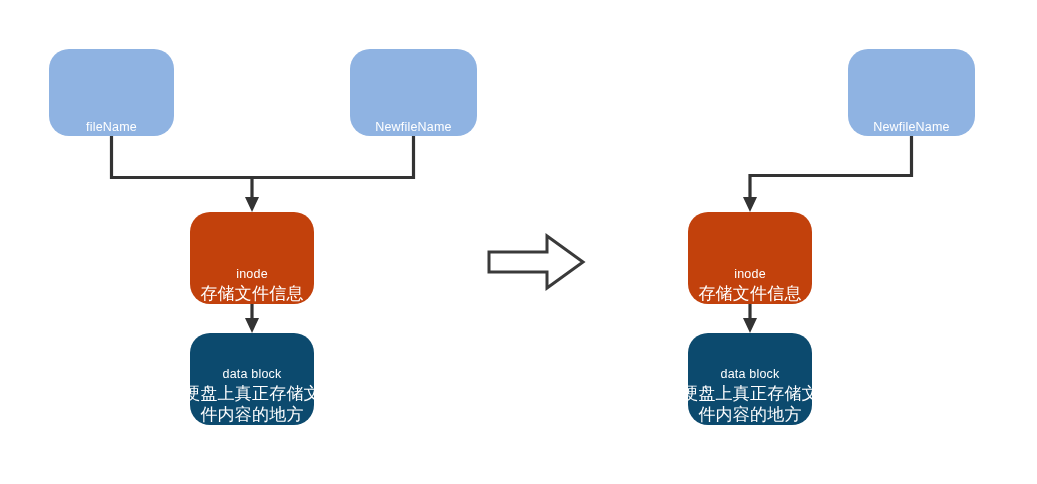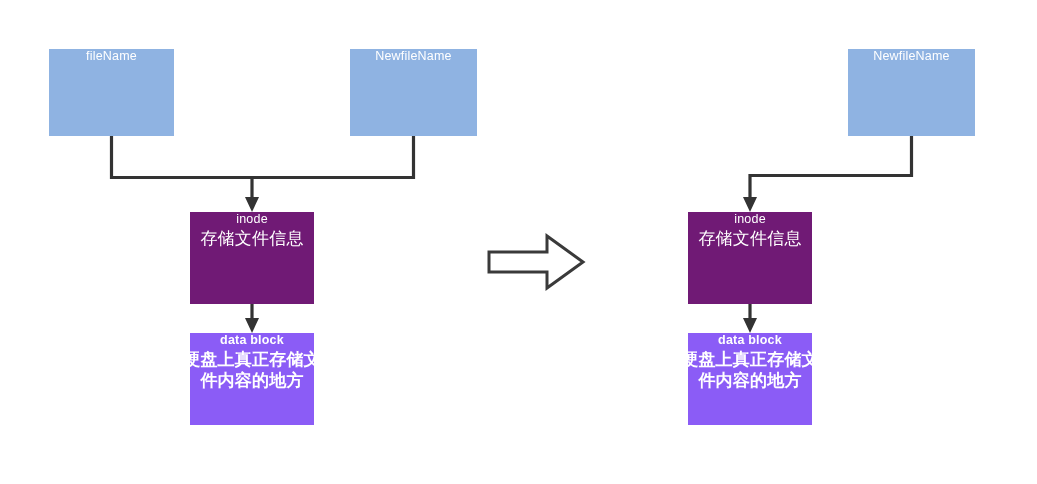--- a/index.html
+++ b/index.html
@@ -20,36 +20,37 @@
     top: 0;
     width: 1037px;
     height: 484px;
   }
   .node {
     position: absolute;
     box-sizing: border-box;
     display: flex;
     flex-direction: column;
     align-items: center;
-    justify-content: flex-start;
+    justify-content: flex-end;
     color: #ffffff;
     text-align: center;
     line-height: 1.25;
     letter-spacing: 0.2px;
+    border-radius: 20px;
   }
   .node .line {
     display: block;
     white-space: nowrap;
   }
   .node .line.en { font-size: 12.5px; }
   .node .line.zh { font-size: 17px; }
 
   .node-blue  { background: #8fb3e2; }
-  .node-peach { background: #701a75; }
-  .node-pink  { background: #8b5cf6; font-weight: bold; }
+  .node-peach { background: #c2410c; }
+  .node-pink  { background: #0c4a6e; }
 
   
   #node-filename-left {
     left: 49px; top: 49px; width: 125px; height: 87px;
   }
   #node-newfilename-left {
     left: 350px; top: 49px; width: 127px; height: 87px;
   }
   #node-inode-left {
     left: 190px; top: 212px; width: 124px; height: 92px;

